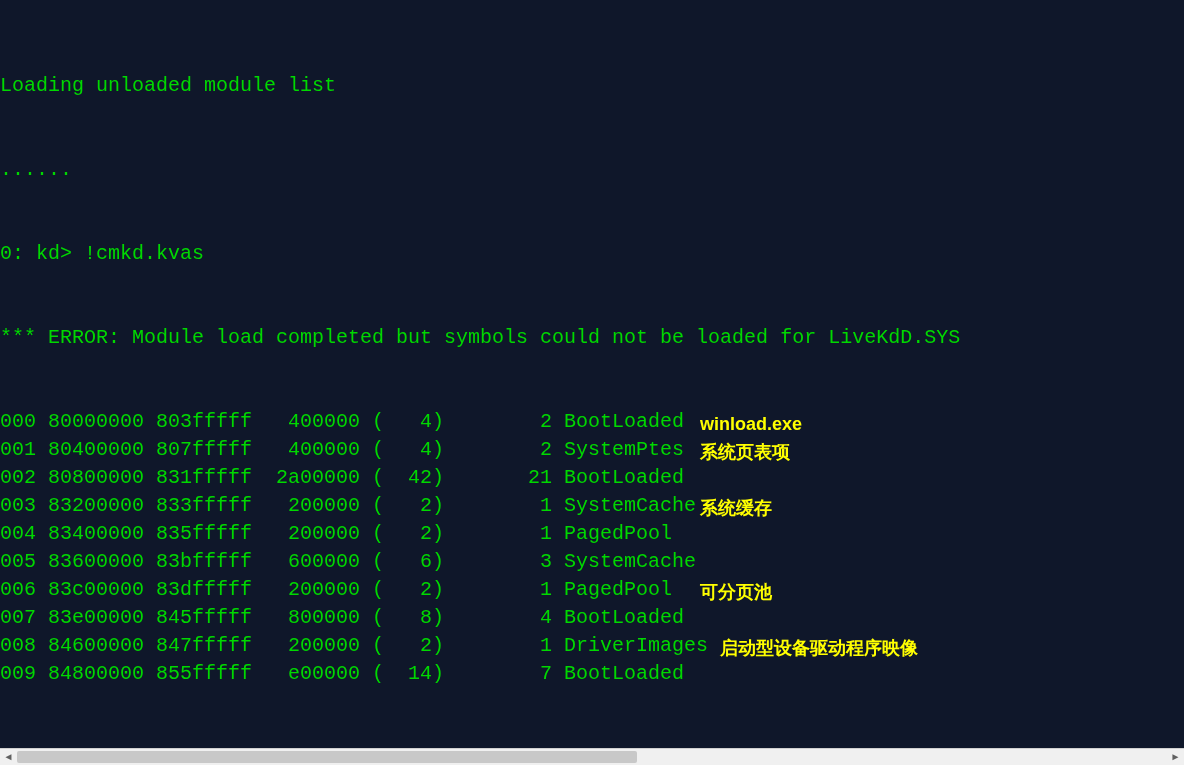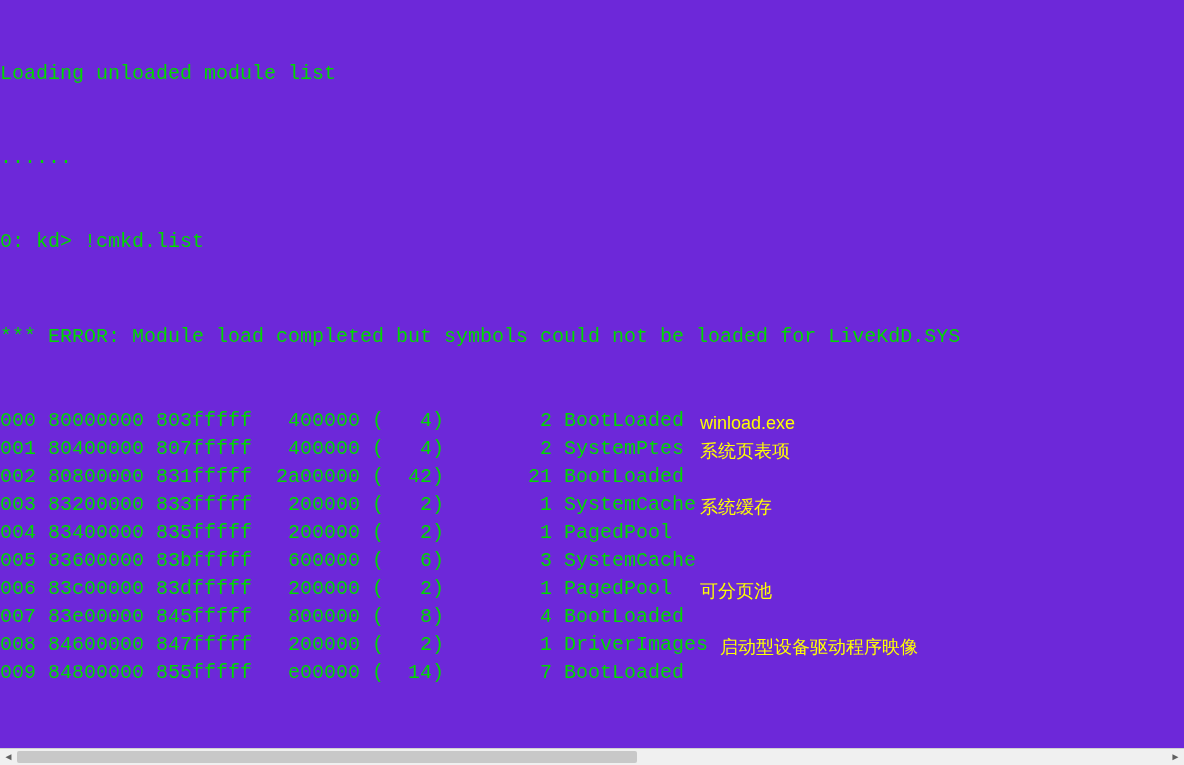--- a/index.html
+++ b/index.html
@@ -4,44 +4,44 @@
 <style>
   html, body {
     margin: 0;
     padding: 0;
     background: #000;
     width: 1184px;
     height: 765px;
     overflow: hidden;
   }
   .terminal {
-    background: #6d28d9;
+    background: #0f172a;
     color: #00d800;
     font-family: "Consolas", "Courier New", monospace;
     font-size: 20px;
     line-height: 28px;
-    padding: 4px 0 0 0;
+    padding: 16px 0 0 0;
     width: 1184px;
     height: 747px;
     overflow: hidden;
     white-space: pre;
   }
   .line {
     display: block;
     height: 28px;
     position: relative;
   }
   .prompt-lead { color: #00d800; }
   .prompt-cmd  { color: #00d800; }
-  .error-lead  { color: #00d800; margin-top: 11px; }
+  .error-lead  { color: #00d800; }
   .annot {
     color: #ffff00;
     font-family: "Microsoft YaHei", "SimHei", Arial, sans-serif;
     font-size: 18px;
-    font-weight: normal;
+    font-weight: bold;
     position: absolute;
     top: 2px;
   }
   
   .hscroll {
     position: absolute;
     left: 0;
     bottom: 0;
     width: 1184px;
     height: 17px;
@@ -71,21 +71,21 @@
     background: #c8c8c8;
     border-radius: 2px;
   }
 </style>
 </head>
 <body>
 
 <div class="terminal">
   <span class="line">Loading unloaded module list</span>
   <span class="line">......</span>
-  <span class="line"><span class="prompt-lead">0: kd&gt; </span><span class="prompt-cmd">!cmkd.list</span></span>
+  <span class="line"><span class="prompt-lead">0: kd&gt; </span><span class="prompt-cmd">!cmkd.kvas</span></span>
   <span class="line error-lead">*** ERROR: Module load completed but symbols could not be loaded for LiveKdD.SYS</span>
   <div id="rows-container"><span class="line">000 80000000 803fffff   400000 (   4)        2 BootLoaded<span class="annot" style="left: 700px;">winload.exe</span></span><span class="line">001 80400000 807fffff   400000 (   4)        2 SystemPtes<span class="annot" style="left: 700px;">系统页表项</span></span><span class="line">002 80800000 831fffff  2a00000 (  42)       21 BootLoaded</span><span class="line">003 83200000 833fffff   200000 (   2)        1 SystemCache<span class="annot" style="left: 700px;">系统缓存</span></span><span class="line">004 83400000 835fffff   200000 (   2)        1 PagedPool</span><span class="line">005 83600000 83bfffff   600000 (   6)        3 SystemCache</span><span class="line">006 83c00000 83dfffff   200000 (   2)        1 PagedPool<span class="annot" style="left: 700px;">可分页池</span></span><span class="line">007 83e00000 845fffff   800000 (   8)        4 BootLoaded</span><span class="line">008 84600000 847fffff   200000 (   2)        1 DriverImages<span class="annot" style="left: 720px;">启动型设备驱动程序映像</span></span><span class="line">009 84800000 855fffff   e00000 (  14)        7 BootLoaded</span></div>
 </div>
 
 <div class="hscroll">
   <div class="arrow left">◄</div>
   <div class="thumb"></div>
   <div class="arrow right">►</div>
 </div>
 

